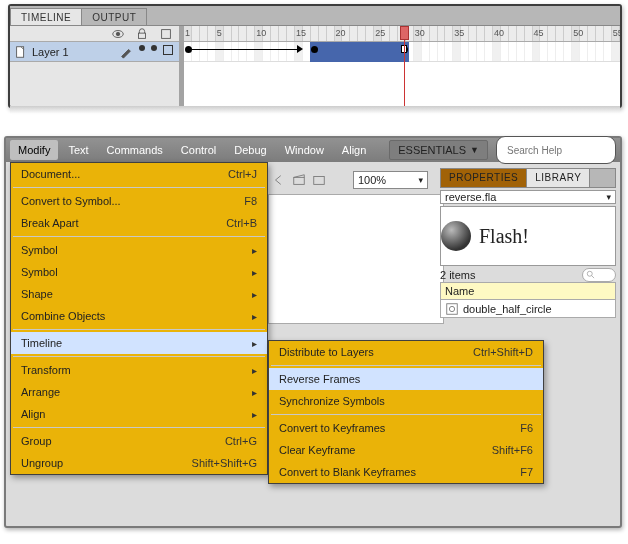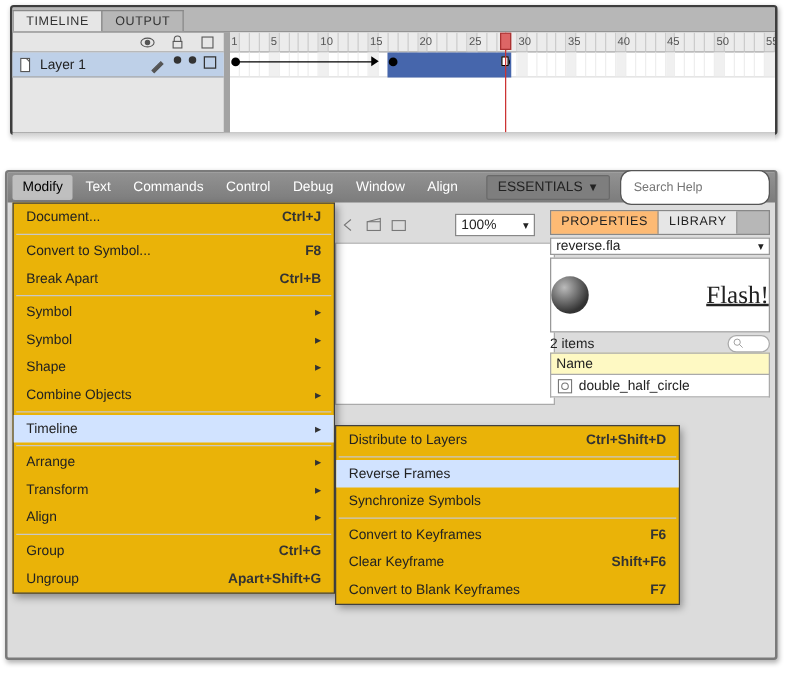--- a/index.html
+++ b/index.html
@@ -38,35 +38,35 @@
   .menubar { height:24px; background:linear-gradient(#929292,#7c7c7c); display:flex; align-items:center; padding:0 4px; gap:2px;}
   .menubtn { padding:4px 8px; color:#fff; font-size:11px; border-radius:2px;}
   .menubtn.open { background:#bfbfbf; color:#000;}
   .essentials { margin-left:auto; color:#fff; font-size:11px; padding:3px 8px; border:1px solid #6a6a6a; background:#7e7e7e; border-radius:2px; display:flex; align-items:center; gap:4px;}
   .search { margin-left:6px; width:120px; height:28px; background:#fff; border:1px solid #555; border-radius:9px; display:flex; align-items:center; padding:0 6px; gap:4px;}
   .search input { border:none; outline:none; font-size:10px; flex:1; background:transparent;}
   .dropdown { position:absolute; background:#eab308; border:1px solid #404040; box-shadow:2px 3px 6px rgba(0,0,0,0.35); z-index:10;text-align:right;}
   .dd-item { display:flex; align-items:center; height:22px; padding:0 10px; white-space:nowrap; font-size:11px; color:#222;}
   .dd-item:hover, .dd-item.hover { background:#d1e3ff;}
   .dd-item.hasSub::after { content:"▸"; margin-left:auto; font-size:10px; color:#333;}
-  .dd-shortcut { margin-left:auto; color:#333; font-size:11px;font-weight:bold;}
+  .dd-shortcut { margin-left:auto; color:#333; font-size:11px;}
   .dd-sep { height:1px; background:#c8c8c8; margin:2px 2px;}
   #modify-menu { left:4px; top:24px; width:258px;}
   #timeline-submenu { left:262px; top:202px; width:276px;}
   
   .right-area { position:absolute; right:4px; top:30px; width:176px;}
   .toolbar2 { position:absolute; left:262px; top:30px; right:184px; height:24px; display:flex; align-items:center; gap:6px; padding-left:4px;}
-  .zoombox { margin-left:auto; margin-right:8px; width:64px; height:18px; border:1px solid #888; background:#fff; display:flex; align-items:center; padding:0 4px; font-size:10px;}
+  .zoombox { margin-left:auto; margin-right:8px; width:75px; height:18px; border:1px solid #888; background:#fff; display:flex; align-items:center; padding:0 4px; font-size:10px;}
   .zoombox::after{content:"▾"; margin-left:auto; font-size:9px;}
   .tabstrip2 { height:20px; background:#b7b7b7; display:flex; border:1px solid #888;}
-  .tab2 { padding:3px 8px; font-size:10px; letter-spacing:.5px; border-right:1px solid #888; background:#fdba74;}
+  .tab2 { padding:3px 8px; font-size:10px; letter-spacing:.5px; border-right:1px solid #888; background:#a16207;}
   .tab2.active { background:#e6e6e6;}
   .libfile { margin-top:2px; height:14px; background:#fff; border:1px solid #999; display:flex; align-items:center; padding:0 4px; font-size:10px;}
   .libfile::after{content:"▾"; margin-left:auto; font-size:9px;}
-  .lib-preview { height:60px; background:#fff; border:1px solid #999; margin-top:2px; display:flex; align-items:center; justify-content:space-between; gap:8px;text-decoration:underline;}
+  .lib-preview { height:60px; background:#fff; border:1px solid #999; margin-top:2px; display:flex; align-items:center; justify-content:flex-start; gap:8px;}
   .sphere { width:30px; height:30px; border-radius:50%; background:radial-gradient(circle at 35% 30%, #bbb, #333 70%);}
   .flash-label { font-family: "Times New Roman", serif; font-size:20px;}
   .lib-count { display:flex; align-items:center; margin-top:2px; font-size:10px; color:#444;}
   .mini-search { margin-left:auto; width:34px; height:14px; border:1px solid #aaa; background:#fff; border-radius:7px; display:flex; align-items:center; padding:0 3px; gap:2px;}
   .lib-header { height:18px; background:#fef9c3; border:1px solid #aaa; display:flex; align-items:center; padding:0 4px; font-size:10px;}
   .lib-item { height:18px; background:#fff; border:1px solid #aaa; border-top:none; display:flex; align-items:center; padding:0 4px; font-size:10px; gap:4px;}
   .stage { position:absolute; left:262px; top:56px; width:176px; height:130px; background:#fff; border:1px solid #aaa;}
   svg.mouse { position:absolute; }
   .smallicon { width:14px; height:14px; stroke:#555; fill:none;}
 </style>
@@ -352,36 +352,36 @@
       </div>
       <div class="dd-item hasSub">
         <span>Combine Objects</span>
       </div>
       <div class="dd-sep"></div>
       <div class="dd-item hasSub hover">
         <span>Timeline</span>
       </div>
       <div class="dd-sep"></div>
       <div class="dd-item hasSub">
+        <span>Transform</span>
+      </div>
+      <div class="dd-item hasSub">
         <span>Arrange</span>
-      </div>
-      <div class="dd-item hasSub">
-        <span>Transform</span>
       </div>
       <div class="dd-item hasSub">
         <span>Align</span>
       </div>
       <div class="dd-sep"></div>
       <div class="dd-item">
         <span>Group</span>
         <span class="dd-shortcut">Ctrl+G</span>
       </div>
       <div class="dd-item">
         <span>Ungroup</span>
-        <span class="dd-shortcut">Apart+Shift+G</span>
+        <span class="dd-shortcut">Shift+Shift+G</span>
       </div>
     </div>
   <div id="timeline-submenu" class="dropdown">
       <div class="dd-item">
         <span>Distribute to Layers</span>
         <span class="dd-shortcut">Ctrl+Shift+D</span>
       </div>
       <div class="dd-sep"></div>
       <div class="dd-item hover">
         <span>Reverse Frames</span>

